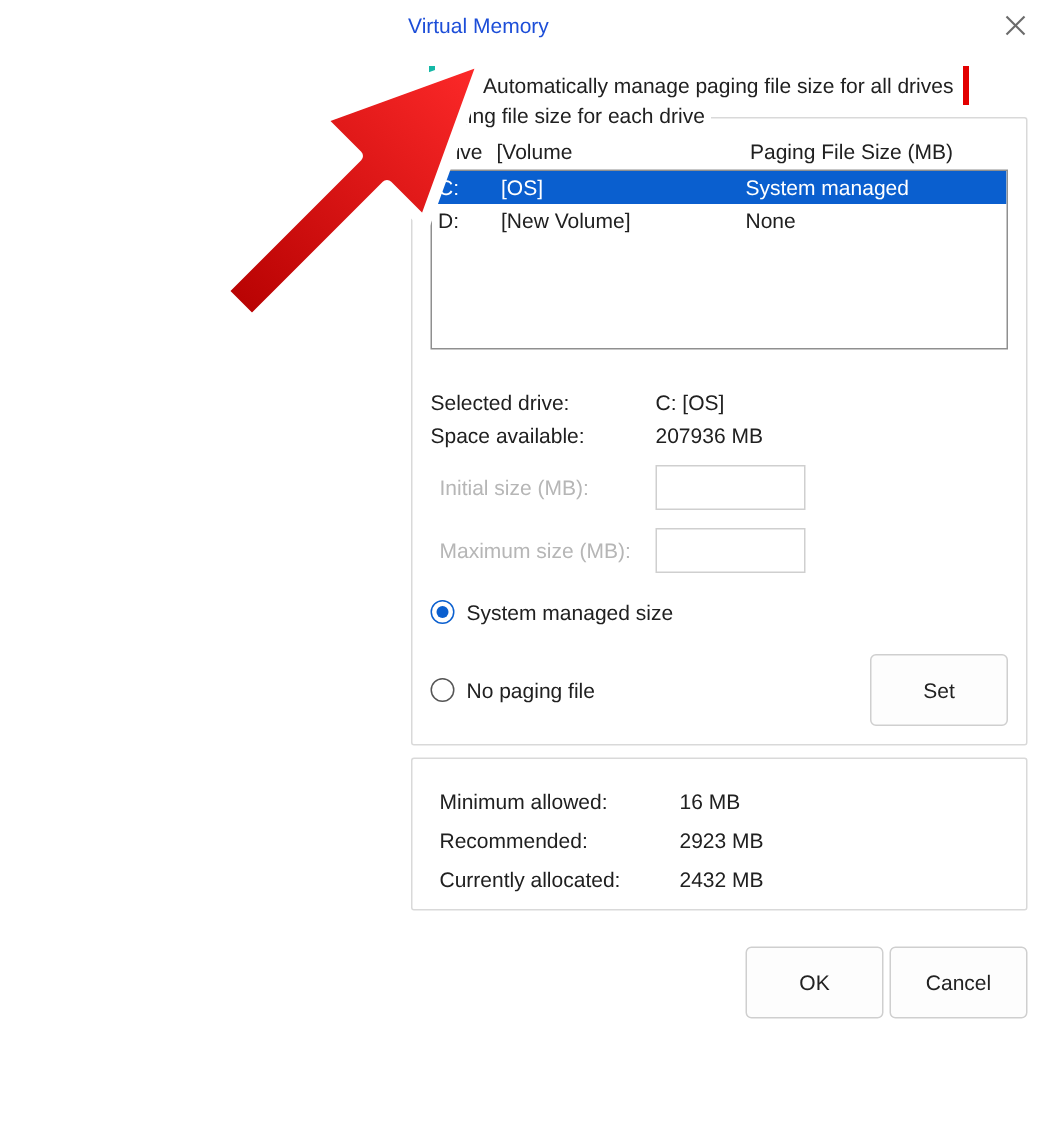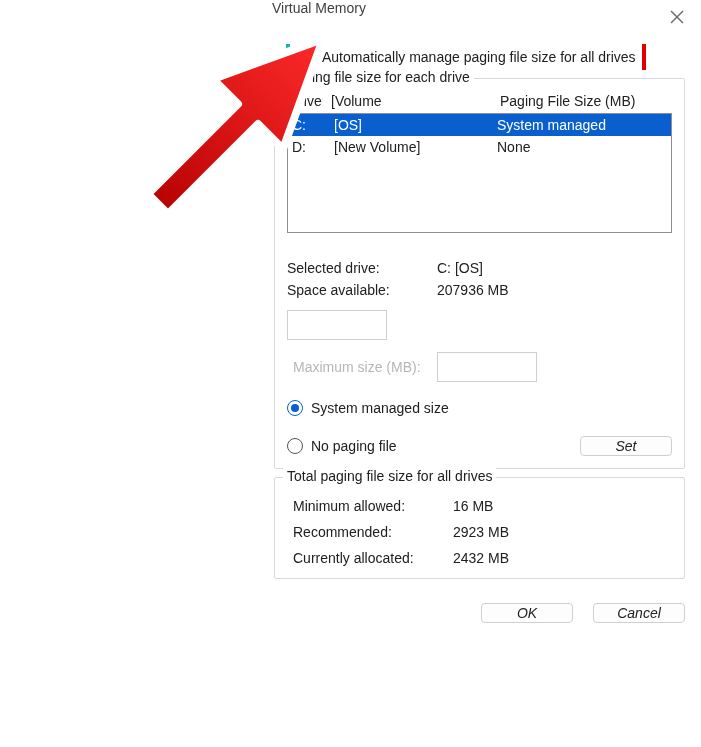--- a/index.html
+++ b/index.html
@@ -17,23 +17,23 @@
   .dialog {
     position: absolute;
     left: 258px;
     top: 0;
     width: 443px;
     background: #fff;
   }
   .titlebar {
     height: 34px;
     display: flex;
-    align-items: flex-start;
+    align-items: center;
     padding-left: 14px;
-    color: #404040;
+    color: #1d4ed8;
     font-size: 14px;
   }
   .titlebar .spacer { flex: 1; }
   .close-x {
     width: 48px;
     height: 34px;
     display: flex;
     align-items: center;
     justify-content: center;
     cursor: default;
@@ -147,42 +147,41 @@
     border: 1px solid #cfcfcf;
     background: #fff;
   }
   .two-col {
     display: flex;
     margin-top: 20px;
   }
   .two-col .left { flex: 1; display:flex; align-items:center; }
   .btn {
     min-width: 92px;
-    height: 20px;
+    height: 48px;
     border: 1px solid #cfcfcf;
     border-radius: 4px;
     background: #fdfdfd;
     display: flex;
     align-items: center;
     justify-content: center;
     font-size: 14px;
     color: #222;
-    font-style: italic;
   }
   .totals .trow {
     display: flex;
     margin-top: 10px;
     padding-left: 6px;
   }
   .totals .tlabel { width: 160px; }
 
   .bottom-buttons {
     display: flex;
     justify-content: flex-end;
-    gap: 20px;
+    gap: 4px;
     padding: 10px 16px 0 16px;
   }
 
   
   .arrow-wrap {
     position: absolute;
     left: 118px;
     top: 14px;
     width: 230px;
     height: 210px;
@@ -239,20 +238,21 @@
       <div class="info-row">
         <span class="info-label">Selected drive:</span>
         <span class="info-value">C:  [OS]</span>
       </div>
       <div class="info-row" style="margin-top:6px;">
         <span class="info-label">Space available:</span>
         <span class="info-value">207936 MB</span>
       </div>
 
       <div class="size-line">
+        <span class="lbl">Initial size (MB):</span>
         <div class="txtbox"></div>
       </div>
       <div class="size-line">
         <span class="lbl">Maximum size (MB):</span>
         <div class="txtbox"></div>
       </div>
 
       <div class="radio-row" style="margin-top:18px;">
         <div id="radio-system" class="radio checked"></div>
         <span>System managed size</span>
@@ -261,21 +261,20 @@
       <div class="two-col">
         <div class="left">
           <div id="radio-none" class="radio"></div>
           <span>No paging file</span>
         </div>
         <div class="btn">Set</div>
       </div>
     </div>
 
     <div class="groupbox totals">
-      <div class="legend">Total paging file size for all drives</div>
       <div class="trow">
         <span class="tlabel">Minimum allowed:</span>
         <span>16 MB</span>
       </div>
       <div class="trow">
         <span class="tlabel">Recommended:</span>
         <span>2923 MB</span>
       </div>
       <div class="trow">
         <span class="tlabel">Currently allocated:</span>

